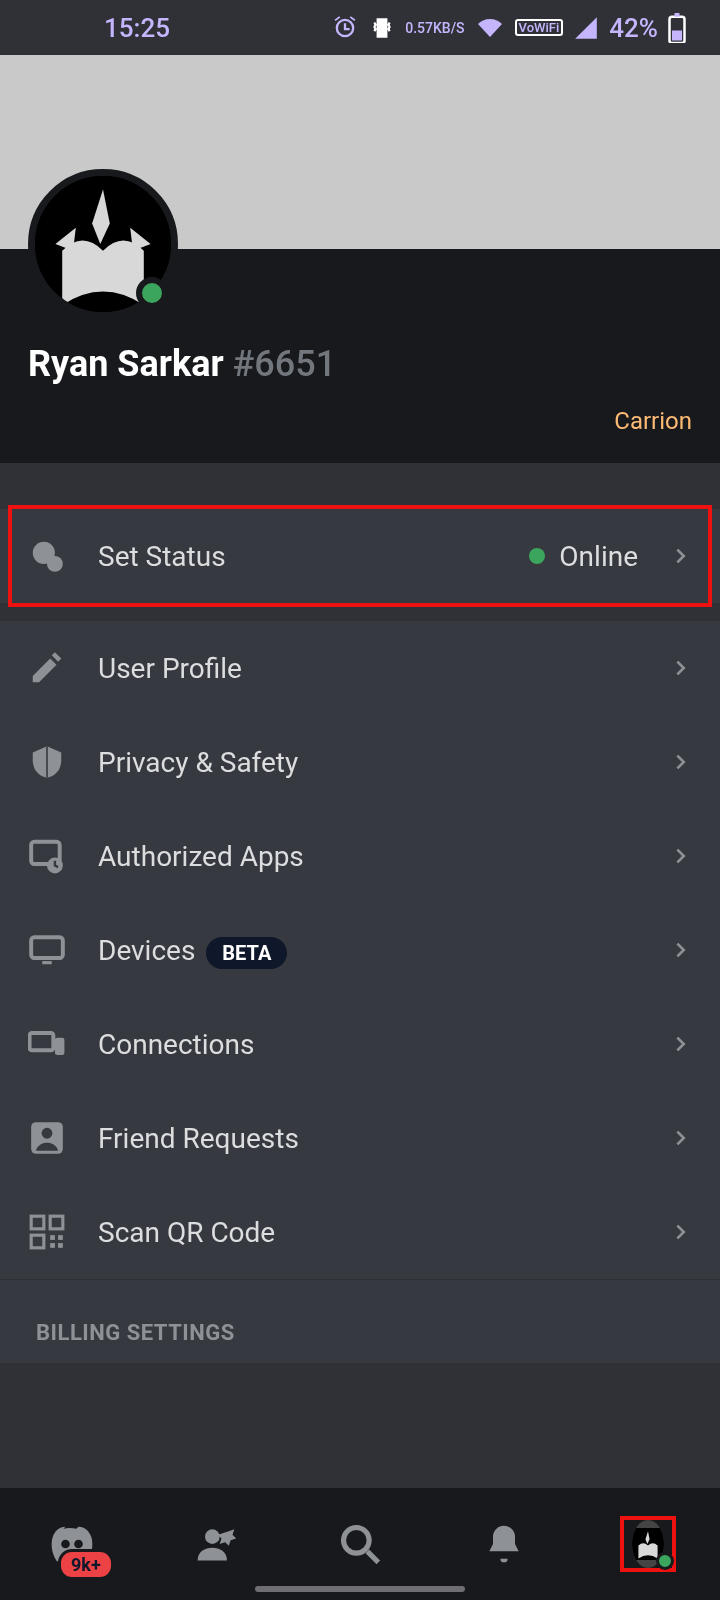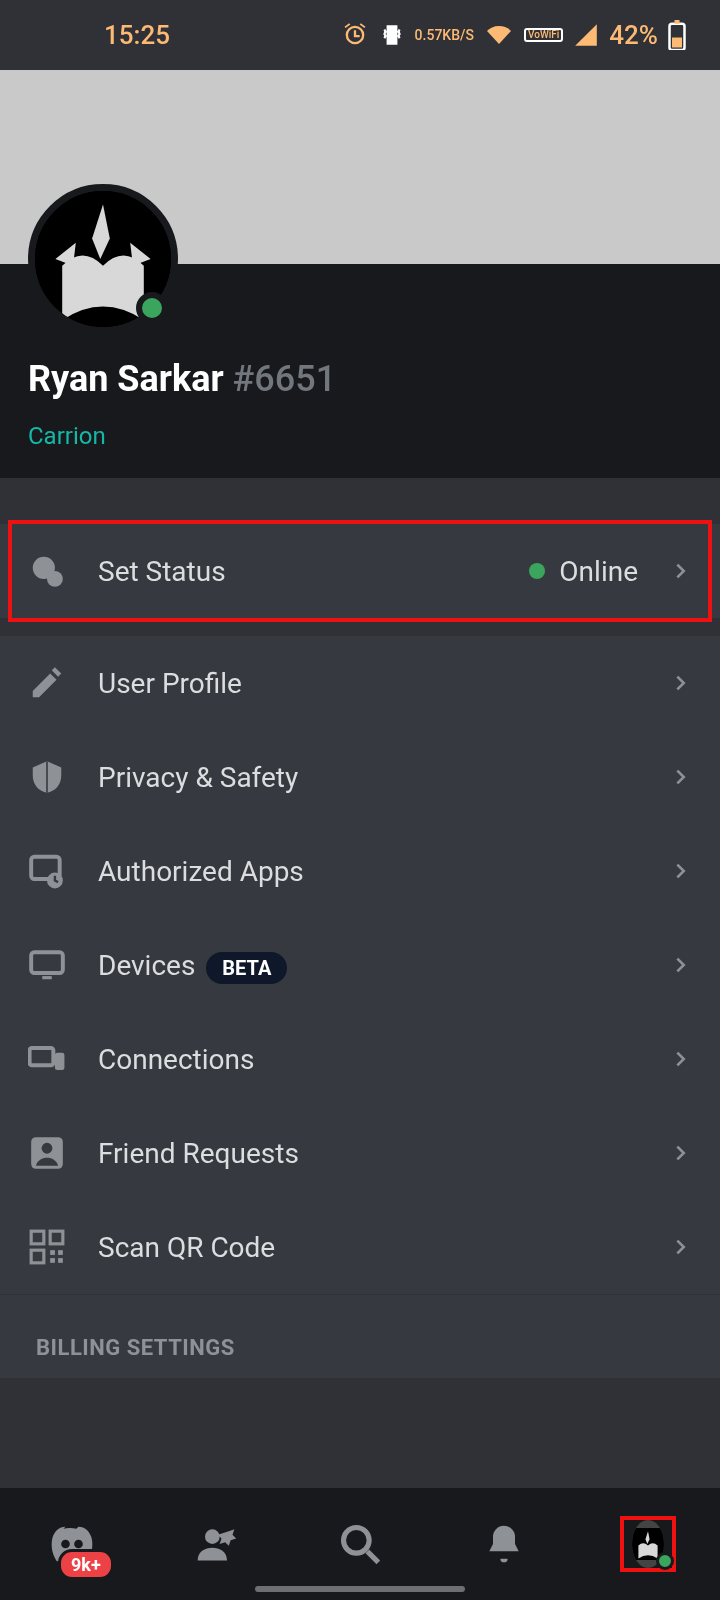--- a/index.html
+++ b/index.html
@@ -1,35 +1,35 @@
 <!DOCTYPE html>
 <html><head>
 <meta charset="utf-8">
 <style>
 * { margin: 0; padding: 0; box-sizing: border-box; }
 html, body { width: 720px; height: 1600px; background: #2f3136; font-family: -apple-system, "Segoe UI", Roboto, sans-serif; color: #dcddde; overflow: hidden; }
 
 
-.status-bar { height: 70px; background: #2f3136; display: flex; justify-content: space-between; align-items: center; padding: 8px 34px; color: #fdba74; font-size: 26px; font-weight: 500; }
+.status-bar { height: 55px; background: #2f3136; display: flex; justify-content: space-between; align-items: center; padding: 8px 34px; color: #c4b5fd; font-size: 26px; font-weight: 500; }
 .status-left { padding-left: 70px; }
 .status-right { display: flex; gap: 10px; align-items: center; }
 .sbi { display: inline-flex; align-items: center; }
 .kbs { font-size: 14px; line-height: 1; text-align: center; }
-.vowifi { font-size: 10px; border: 2px solid #fff; border-radius: 3px; padding: 0 2px; line-height: 1; }
+.vowifi { font-size: 13px; border: 2px solid #fff; border-radius: 3px; padding: 0 2px; line-height: 1; }
 
 
 .banner { height: 194px; background: #c9c9c9; }
 .profile-wrap { background: #18191c; position: relative; padding: 0 28px 28px; }
 .avatar { position: absolute; top: -80px; left: 28px; width: 150px; height: 150px; }
 .avatar-ring { width: 150px; height: 150px; border-radius: 50%; background: #000; display: flex; align-items: center; justify-content: center; border: 7px solid #18191c; overflow: hidden; }
 .avatar-ring svg { width: 100%; height: 100%; }
 .status-dot-lg { position: absolute; right: 10px; bottom: 10px; width: 32px; height: 32px; border-radius: 50%; background: #3ba55d; border: 6px solid #18191c; }
 .username-row { padding-top: 94px; font-size: 36px; font-weight: 700; color: #fff; }
 .discrim { color: #72767d; font-weight: 500; }
-.activity { color: #14b8a6; font-size: 24px; margin-top: 22px; }
+.activity { color: #fdba74; font-size: 24px; margin-top: 22px; text-align: right; }
 
 
 .section { background: #36393f; }
 .row { display: flex; align-items: center; height: 94px; padding: 0 28px; gap: 32px; }
 .row.tappable { cursor: pointer; }
 .row-icon { width: 38px; height: 38px; color: #8e9297; flex-shrink: 0; }
 .row-label { flex: 1; font-size: 28px; color: #dcddde; }
 .row-value { display: flex; align-items: center; gap: 14px; font-size: 28px; color: #dcddde; }
 .green-dot { width: 16px; height: 16px; border-radius: 50%; background: #3ba55d; }
 .chev { width: 22px; height: 22px; color: #8e9297; flex-shrink: 0; }
@@ -38,21 +38,21 @@
 .gap-xs { height: 18px; background: #2f3136; }
 .hl-red { position: relative; }
 .hl-red::after { content: ""; position: absolute; inset: -4px 8px -4px 8px; border: 4px solid #e11; pointer-events: none; }
 
 .section-header { font-size: 22px; font-weight: 700; color: #8e9297; letter-spacing: 0.5px; padding: 40px 36px 18px; }
 .hr { height: 1px; background: #2f3136; }
 
 
 .bottom-nav { position: absolute; bottom: 0; left: 0; width: 100%; height: 112px; background: #18191c; display: flex; justify-content: space-around; align-items: center; }
 .nav-item { width: 56px; height: 56px; color: #8e9297; position: relative; display:flex; align-items:center; justify-content:center; }
-.badge { position: absolute; bottom: -8px; left: 14px; background: #ed4245; color: #ffffff; border-radius: 14px; font-size: 18px; font-weight: 700; padding: 2px 10px; border: 3px solid #18191c; }
+.badge { position: absolute; bottom: -8px; left: 14px; background: #ed4245; color: #0f172a; border-radius: 14px; font-size: 18px; font-weight: 700; padding: 2px 10px; border: 3px solid #18191c; }
 .nav-avatar { width: 48px; height: 48px; border-radius: 50%; background: #444; overflow:hidden; position: relative; }
 .nav-avatar svg { width:100%; height:100%; }
 .nav-status { position: absolute; right: -2px; bottom: -2px; width: 18px; height: 18px; border-radius: 50%; background: #3ba55d; border: 3px solid #18191c; }
 .nav-hl { border: 4px solid #e11; padding: 8px; }
 
 .home-ind { position: absolute; bottom: 8px; left: 50%; transform: translateX(-50%); width: 210px; height: 6px; border-radius: 4px; background: #6f6f73; }
 
 
 svg { fill: currentColor; }
 </style>

